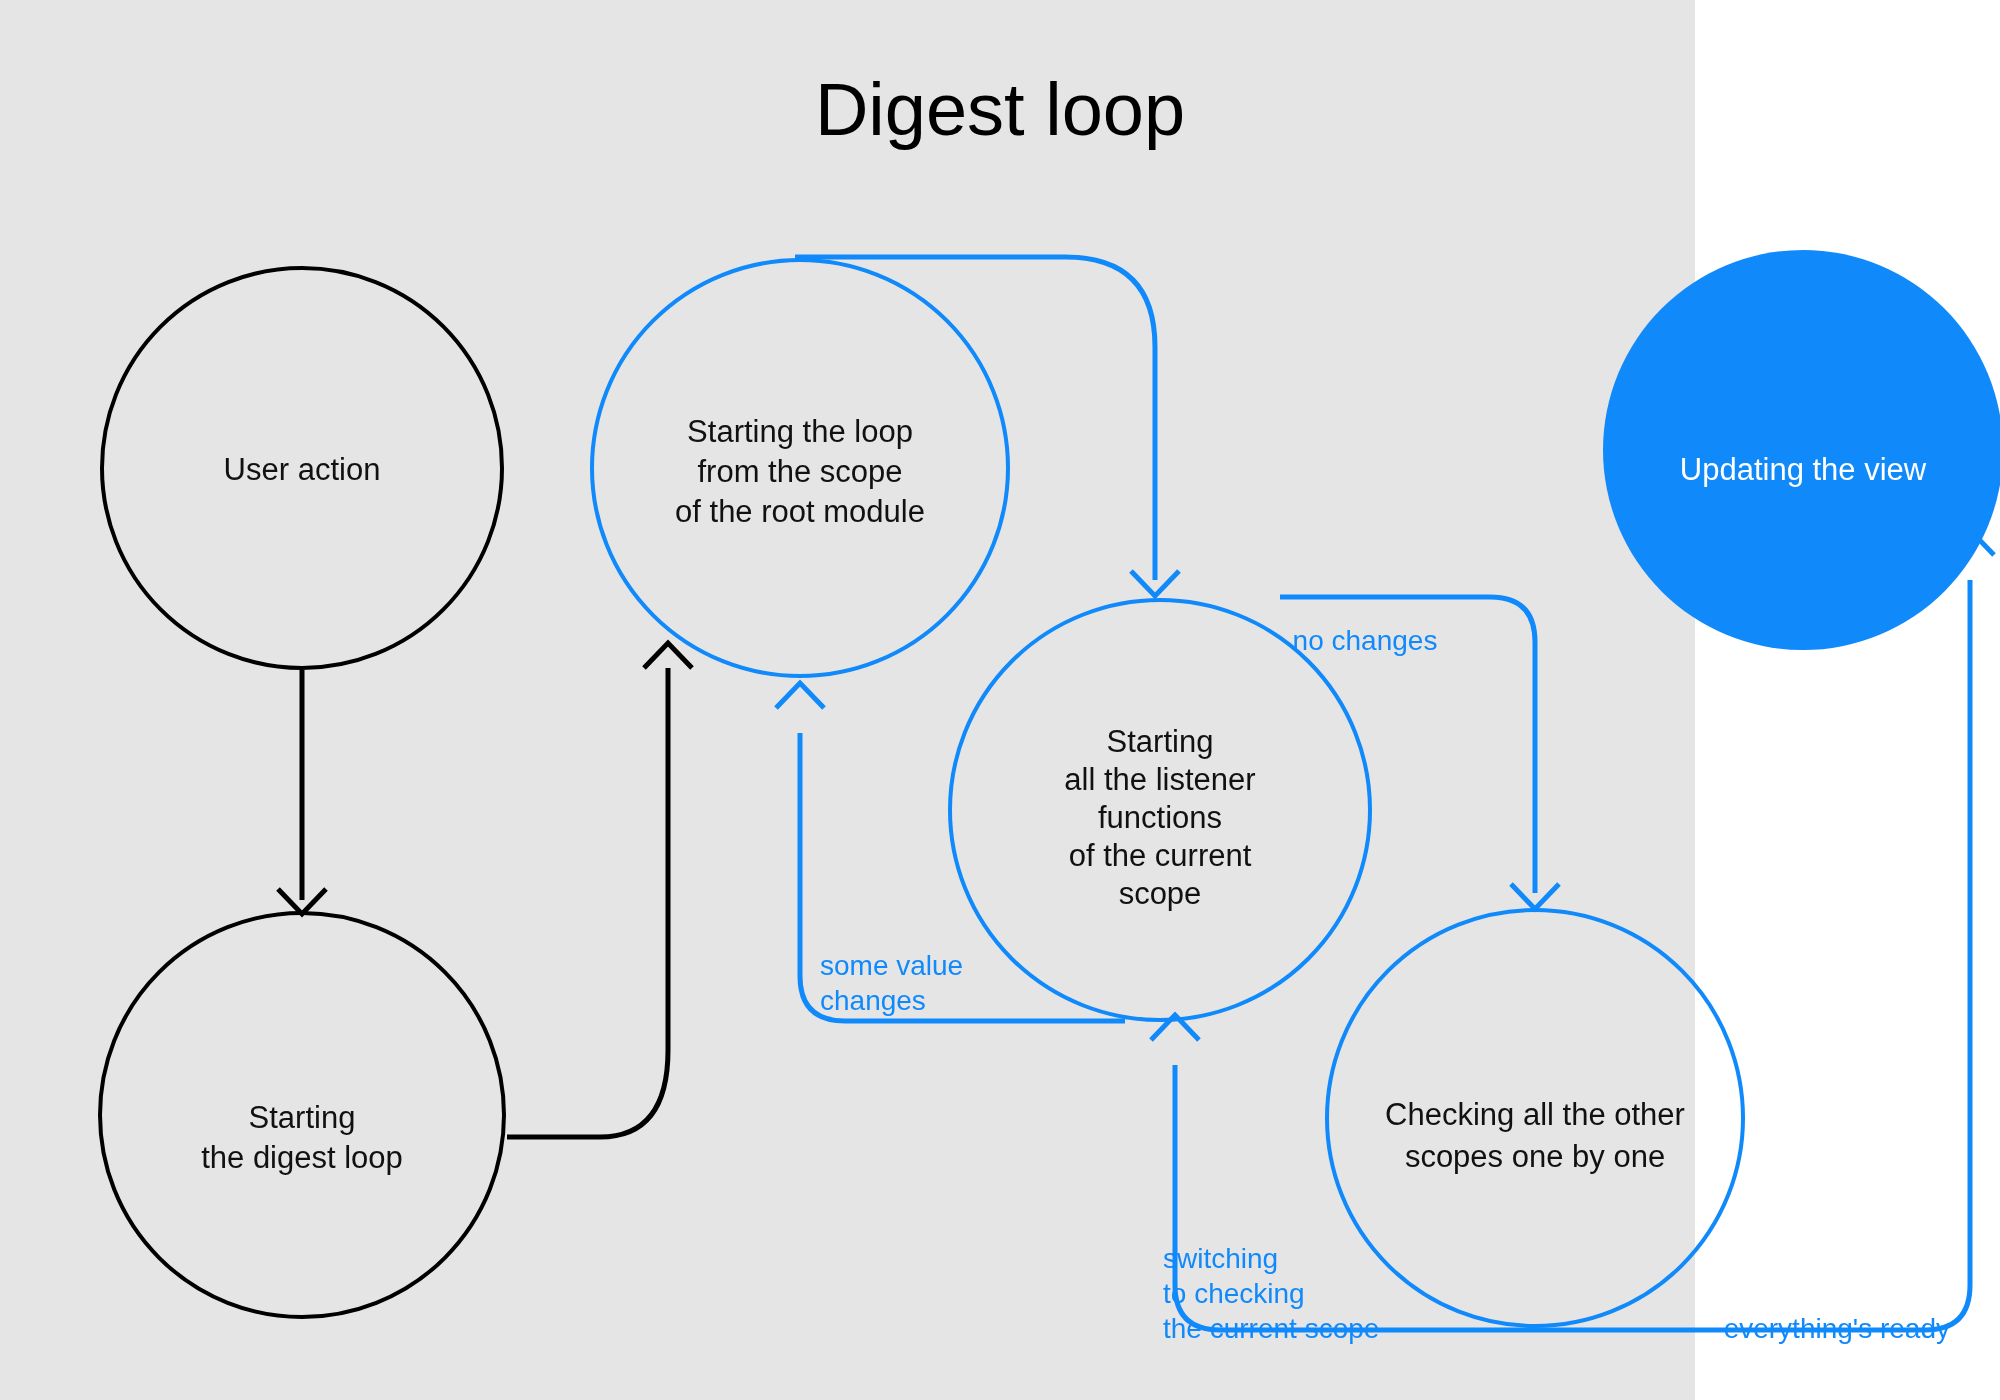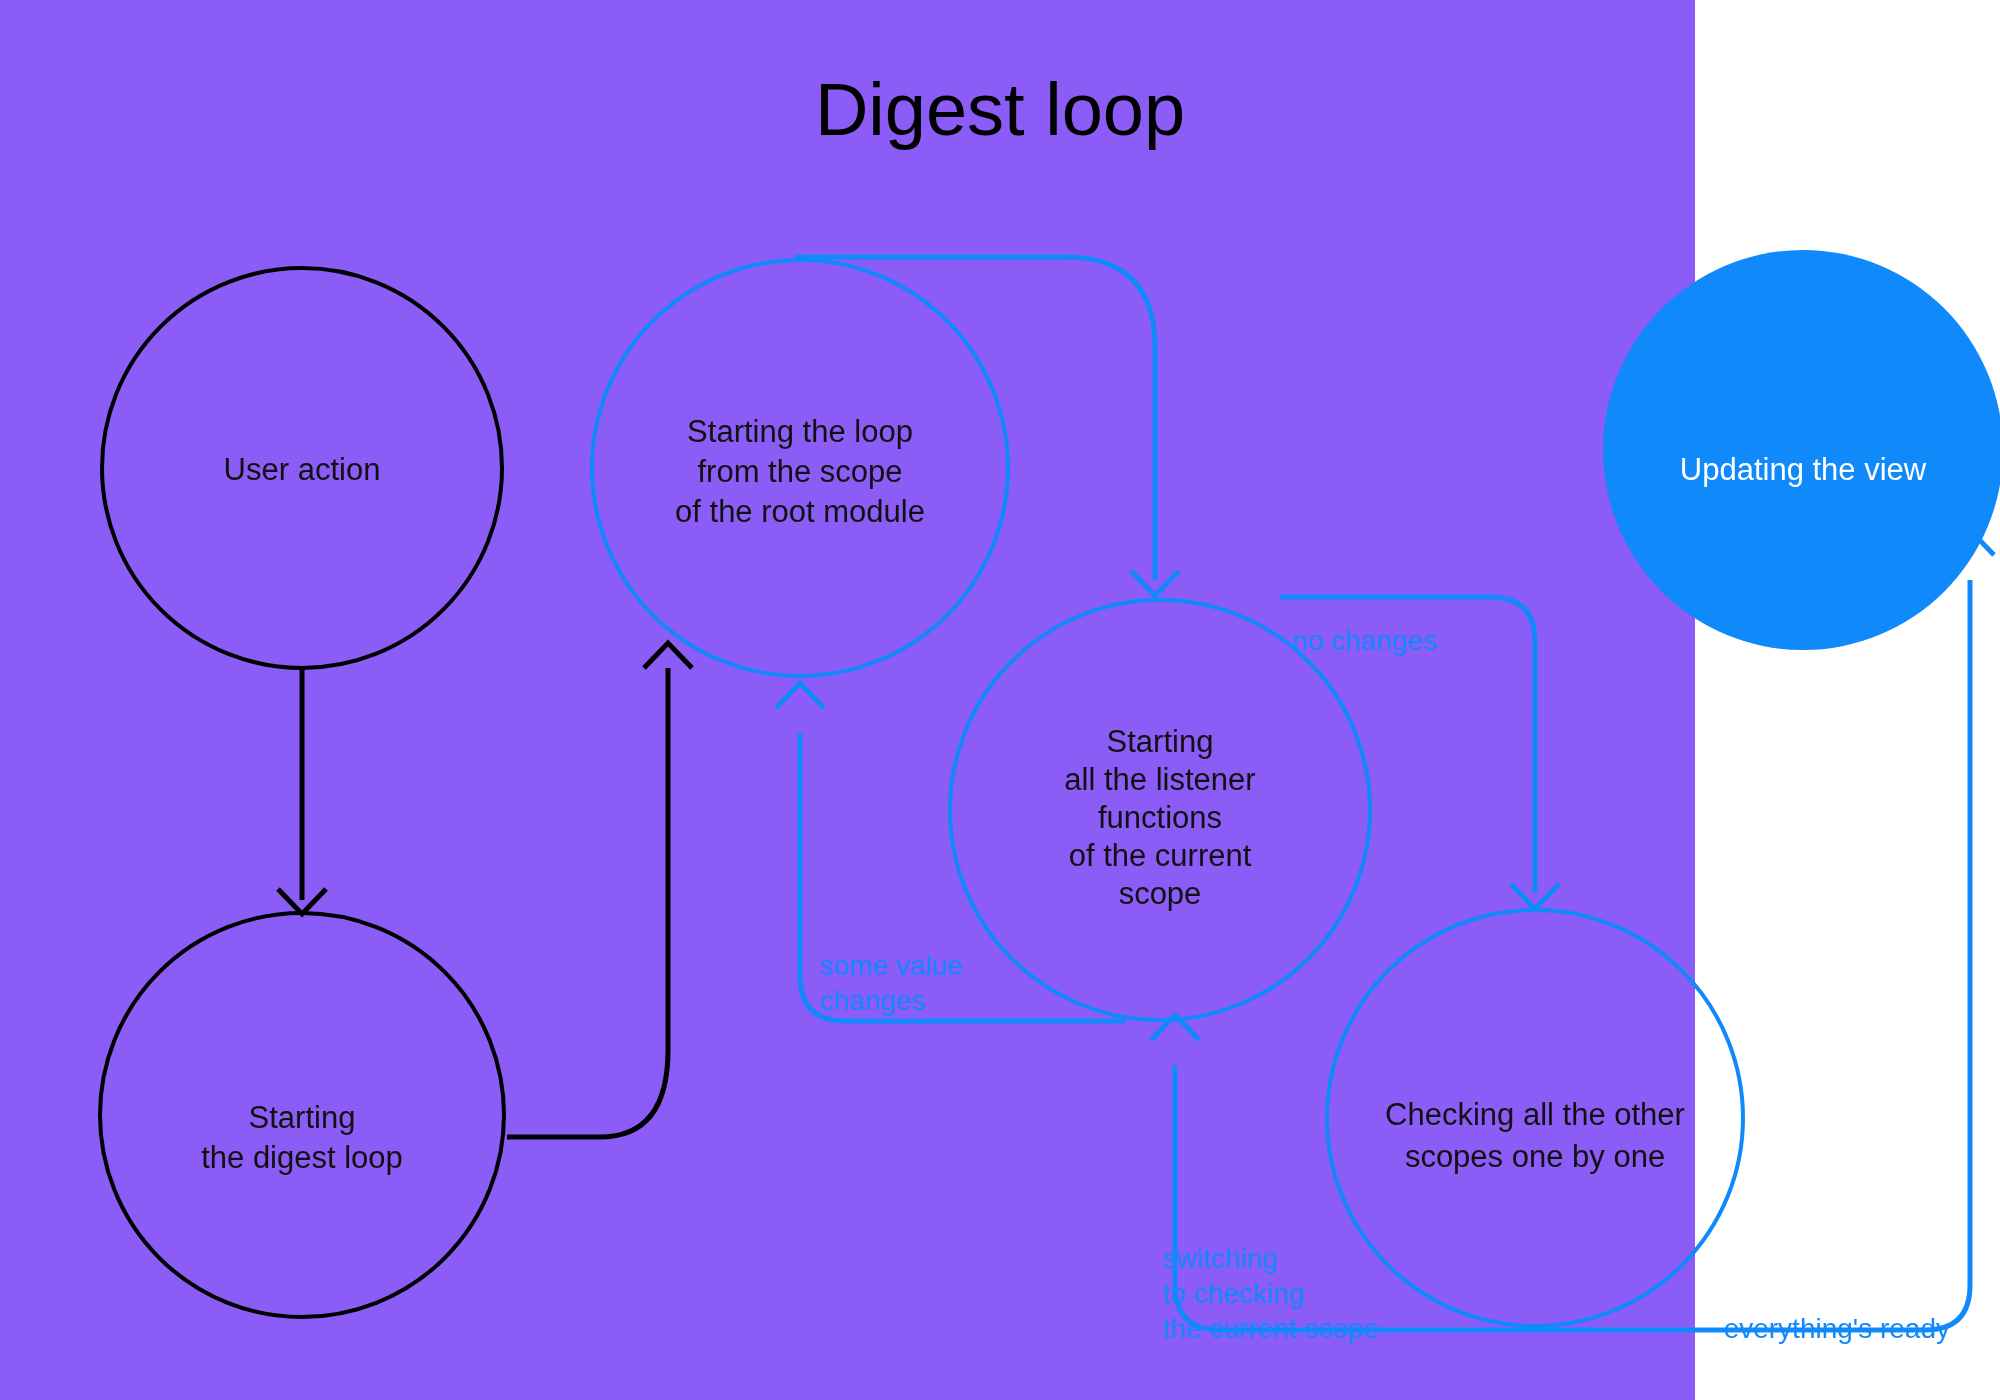--- a/index.html
+++ b/index.html
@@ -10,21 +10,21 @@
   body {
     width: 2000px;
     height: 1400px;
     font-family: "Liberation Sans", sans-serif;
     overflow: hidden;
   }
   #stage {
     position: relative;
     width: 1695px;
     height: 1400px;
-    background: #8b5cf6;
+    background: #e5e5e5;
   }
   svg#diagram {
     position: absolute;
     top: 0;
     left: 0;
     width: 2000px;
     height: 1400px;
     display: block;
   }
   .title-text {

